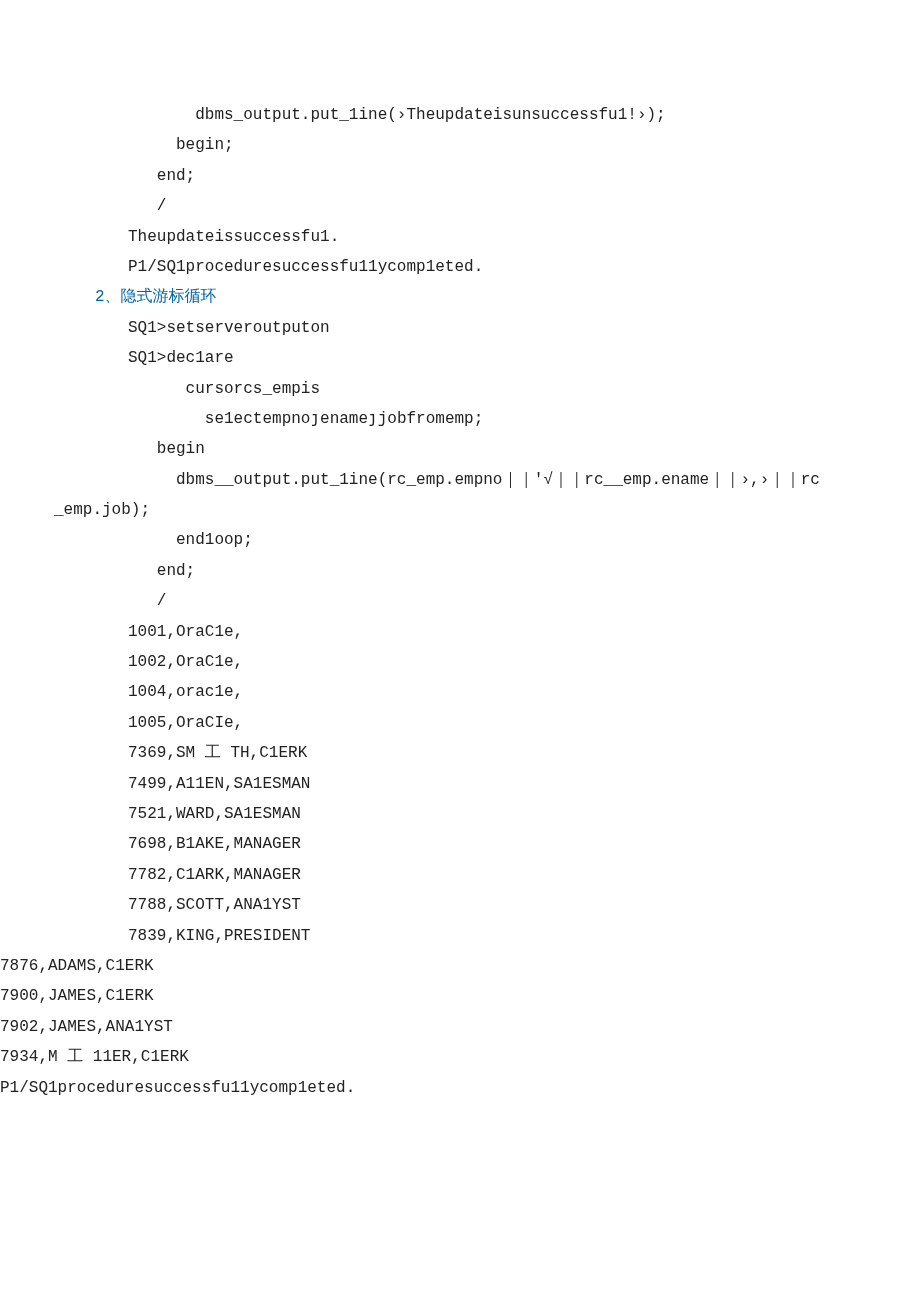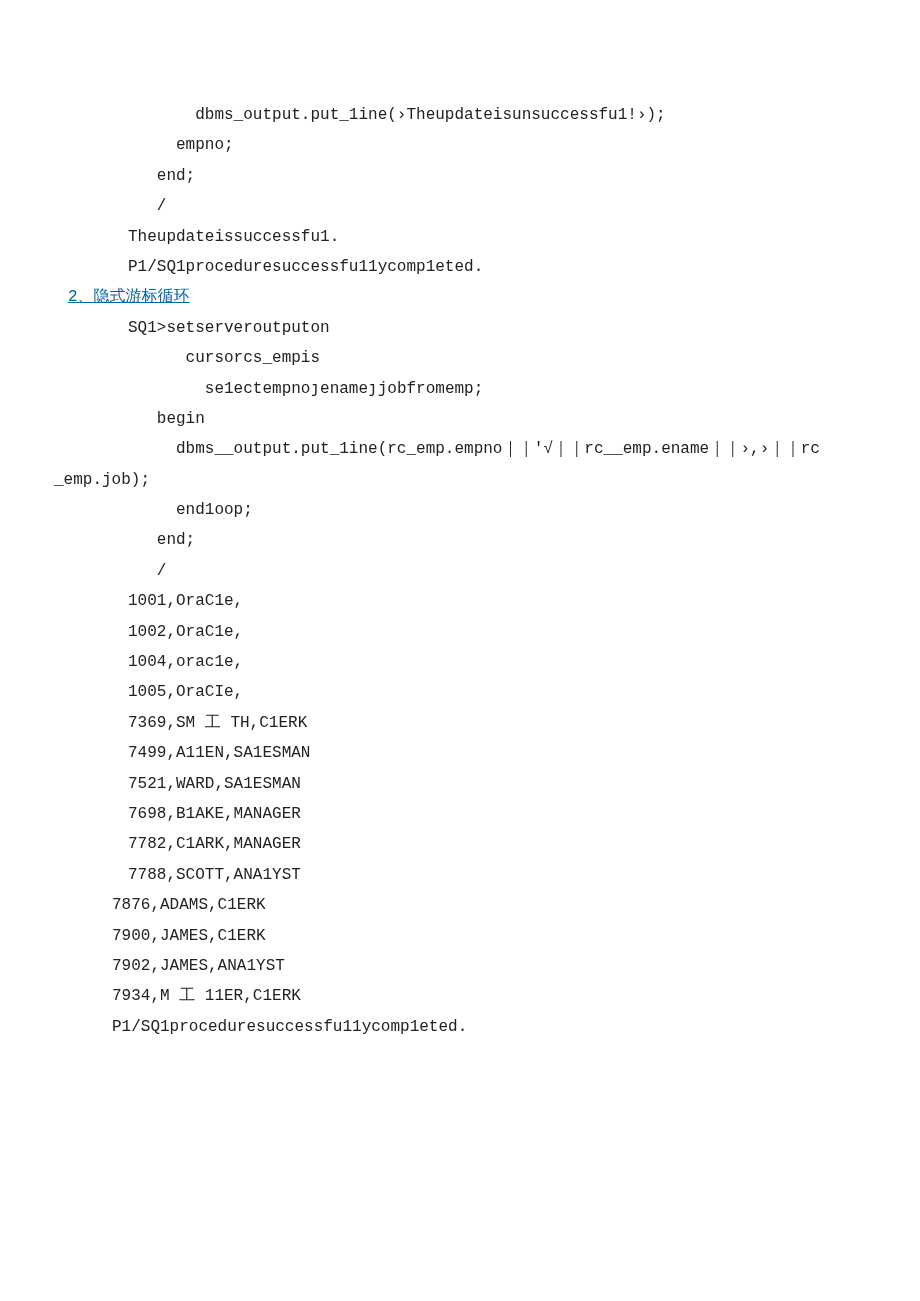--- a/index.html
+++ b/index.html
@@ -1,48 +1,50 @@
 <!DOCTYPE html>
 <html><head>
 <meta charset="utf-8">
 <style>
 body{margin:0;background:#fff;font-family:Consolas,'Courier New',monospace;font-size:16px;line-height:1.9;color:#222}
 .page{width:760px;min-height:1301px;padding:100px 0 40px;box-sizing:border-box}
 .line{white-space:pre;padding-left:128px}
-.sec{color:#0066a0;text-decoration:underline;padding-left:68px}
-.out{padding-left:112px;white-space:pre}
+.sec{color:#0066a0;padding-left:95px}
+.out{white-space:pre}
 </style>
 </head>
 <body>
 
 <div class="page">
 <div class="line">       dbms_output.put_1ine(›Theupdateisunsuccessfu1!›);</div>
-<div class="line">     empno;</div>
+<div class="line">     begin;</div>
 <div class="line">   end;</div>
 <div class="line">   /</div>
 <div class="line">Theupdateissuccessfu1.</div>
 <div class="line">P1/SQ1proceduresuccessfu11ycomp1eted.</div>
 <div class="sec">2、隐式游标循环</div>
 <div class="line">SQ1&gt;setserveroutputon</div>
+<div class="line">SQ1&gt;dec1are</div>
 <div class="line">      cursorcs_empis</div>
 <div class="line">        se1ectempnoȷenameȷjobfromemp;</div>
 <div class="line">   begin</div>
 <div class="line">     dbms__output.put_1ine(rc_emp.empno｜｜'√｜｜rc__emp.ename｜｜›,›｜｜rc</div>
 <div class="line" style="padding-left:54px">_emp.job);</div>
 <div class="line">     end1oop;</div>
 <div class="line">   end;</div>
 <div class="line">   /</div>
 <div class="line">1001,OraC1e,</div>
 <div class="line">1002,OraC1e,</div>
 <div class="line">1004,orac1e,</div>
 <div class="line">1005,OraCIe,</div>
 <div class="line">7369,SM 工 TH,C1ERK</div>
 <div class="line">7499,A11EN,SA1ESMAN</div>
 <div class="line">7521,WARD,SA1ESMAN</div>
 <div class="line">7698,B1AKE,MANAGER</div>
 <div class="line">7782,C1ARK,MANAGER</div>
 <div class="line">7788,SCOTT,ANA1YST</div>
+<div class="line">7839,KING,PRESIDENT</div>
 <div class="out">7876,ADAMS,C1ERK</div>
 <div class="out">7900,JAMES,C1ERK</div>
 <div class="out">7902,JAMES,ANA1YST</div>
 <div class="out">7934,M 工 11ER,C1ERK</div>
 <div class="out">P1/SQ1proceduresuccessfu11ycomp1eted.</div>
 </div>
 
 </body></html>

